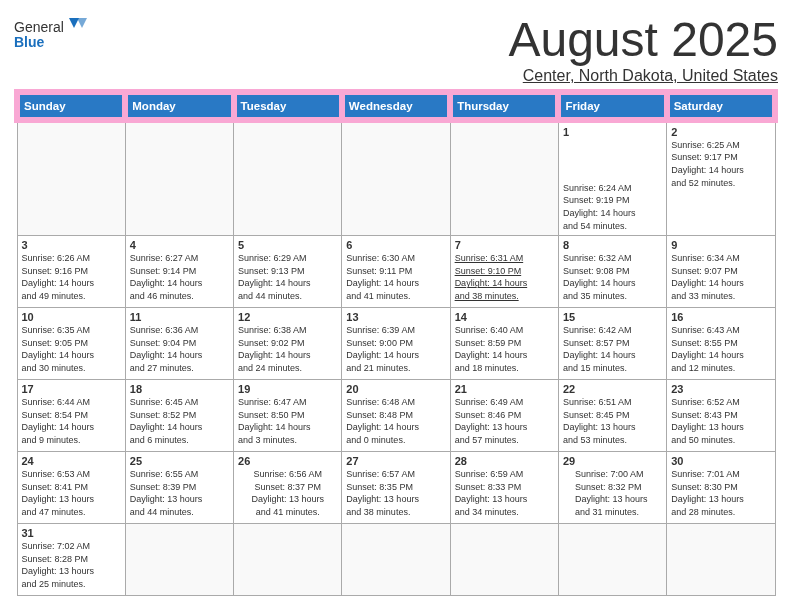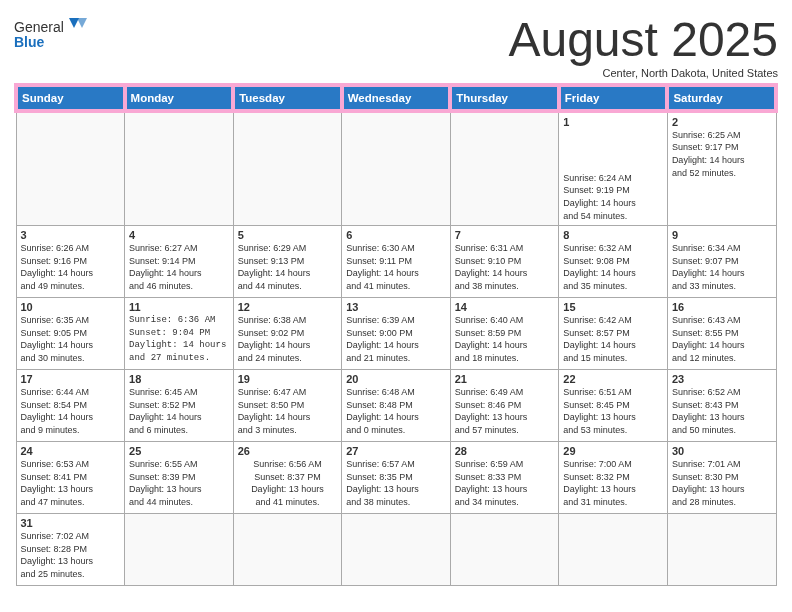--- a/index.html
+++ b/index.html
@@ -28,37 +28,38 @@
     .title-block {
       text-align: right;
     }
     .calendar-title {
       font-size: 48px;
       font-weight: normal;
       color: #333;
       line-height: 1.1;
     }
     .calendar-subtitle {
-      font-size: 11px;
+      font-size: 16px;
       color: #333;
+      text-decoration: underline;
     }
     .calendar-table {
       width: 100%;
       border-collapse: collapse;
       margin-top: 4px;
       table-layout: fixed;
     }
     .calendar-table th {
       background-color: #2979c5;
       color: #fff;
       font-size: 11.5px;
       font-weight: bold;
       padding: 5px 4px;
       text-align: left;
-      border: 4px solid #f9a8d4;
+      border: 6px solid #f9a8d4;
     }
     .calendar-table td {
       border: 1px solid #aaa;
       vertical-align: top;
       padding: 3px 4px;
       font-size: 9.5px;
       color: #333;
       height: 72px;
       width: 14.28%;
     }
@@ -156,21 +157,21 @@
           </td>
           <td>
             <span class="day-number">6</span>
             <div class="day-info" style="white-space: pre-line;">Sunrise: 6:30 AM
 Sunset: 9:11 PM
 Daylight: 14 hours
 and 41 minutes.</div>
           </td>
           <td>
             <span class="day-number">7</span>
-            <div class="day-info" style="white-space: pre-line;">Sunrise: 6:31 AM
+            <div class="day-info" style="white-space: pre-line; text-decoration: underline;">Sunrise: 6:31 AM
 Sunset: 9:10 PM
 Daylight: 14 hours
 and 38 minutes.</div>
           </td>
           <td>
             <span class="day-number">8</span>
             <div class="day-info" style="white-space: pre-line;">Sunrise: 6:32 AM
 Sunset: 9:08 PM
 Daylight: 14 hours
 and 35 minutes.</div>
@@ -186,21 +187,21 @@
         <tr>
           <td>
             <span class="day-number">10</span>
             <div class="day-info" style="white-space: pre-line;">Sunrise: 6:35 AM
 Sunset: 9:05 PM
 Daylight: 14 hours
 and 30 minutes.</div>
           </td>
           <td>
             <span class="day-number">11</span>
-            <div class="day-info" style="white-space: pre-line; font-family: Liberation Mono, monospace;">Sunrise: 6:36 AM
+            <div class="day-info" style="white-space: pre-line;">Sunrise: 6:36 AM
 Sunset: 9:04 PM
 Daylight: 14 hours
 and 27 minutes.</div>
           </td>
           <td>
             <span class="day-number">12</span>
             <div class="day-info" style="white-space: pre-line;">Sunrise: 6:38 AM
 Sunset: 9:02 PM
 Daylight: 14 hours
 and 24 minutes.</div>
@@ -316,21 +317,21 @@
           </td>
           <td>
             <span class="day-number">28</span>
             <div class="day-info" style="white-space: pre-line;">Sunrise: 6:59 AM
 Sunset: 8:33 PM
 Daylight: 13 hours
 and 34 minutes.</div>
           </td>
           <td>
             <span class="day-number">29</span>
-            <div class="day-info" style="white-space: pre-line;">Sunrise: 7:00 AM
+            <div class="day-info" style="white-space: pre-line; margin-left: 12px;">Sunrise: 7:00 AM
 Sunset: 8:32 PM
 Daylight: 13 hours
 and 31 minutes.</div>
           </td>
           <td>
             <span class="day-number">30</span>
             <div class="day-info" style="white-space: pre-line;">Sunrise: 7:01 AM
 Sunset: 8:30 PM
 Daylight: 13 hours
 and 28 minutes.</div>

